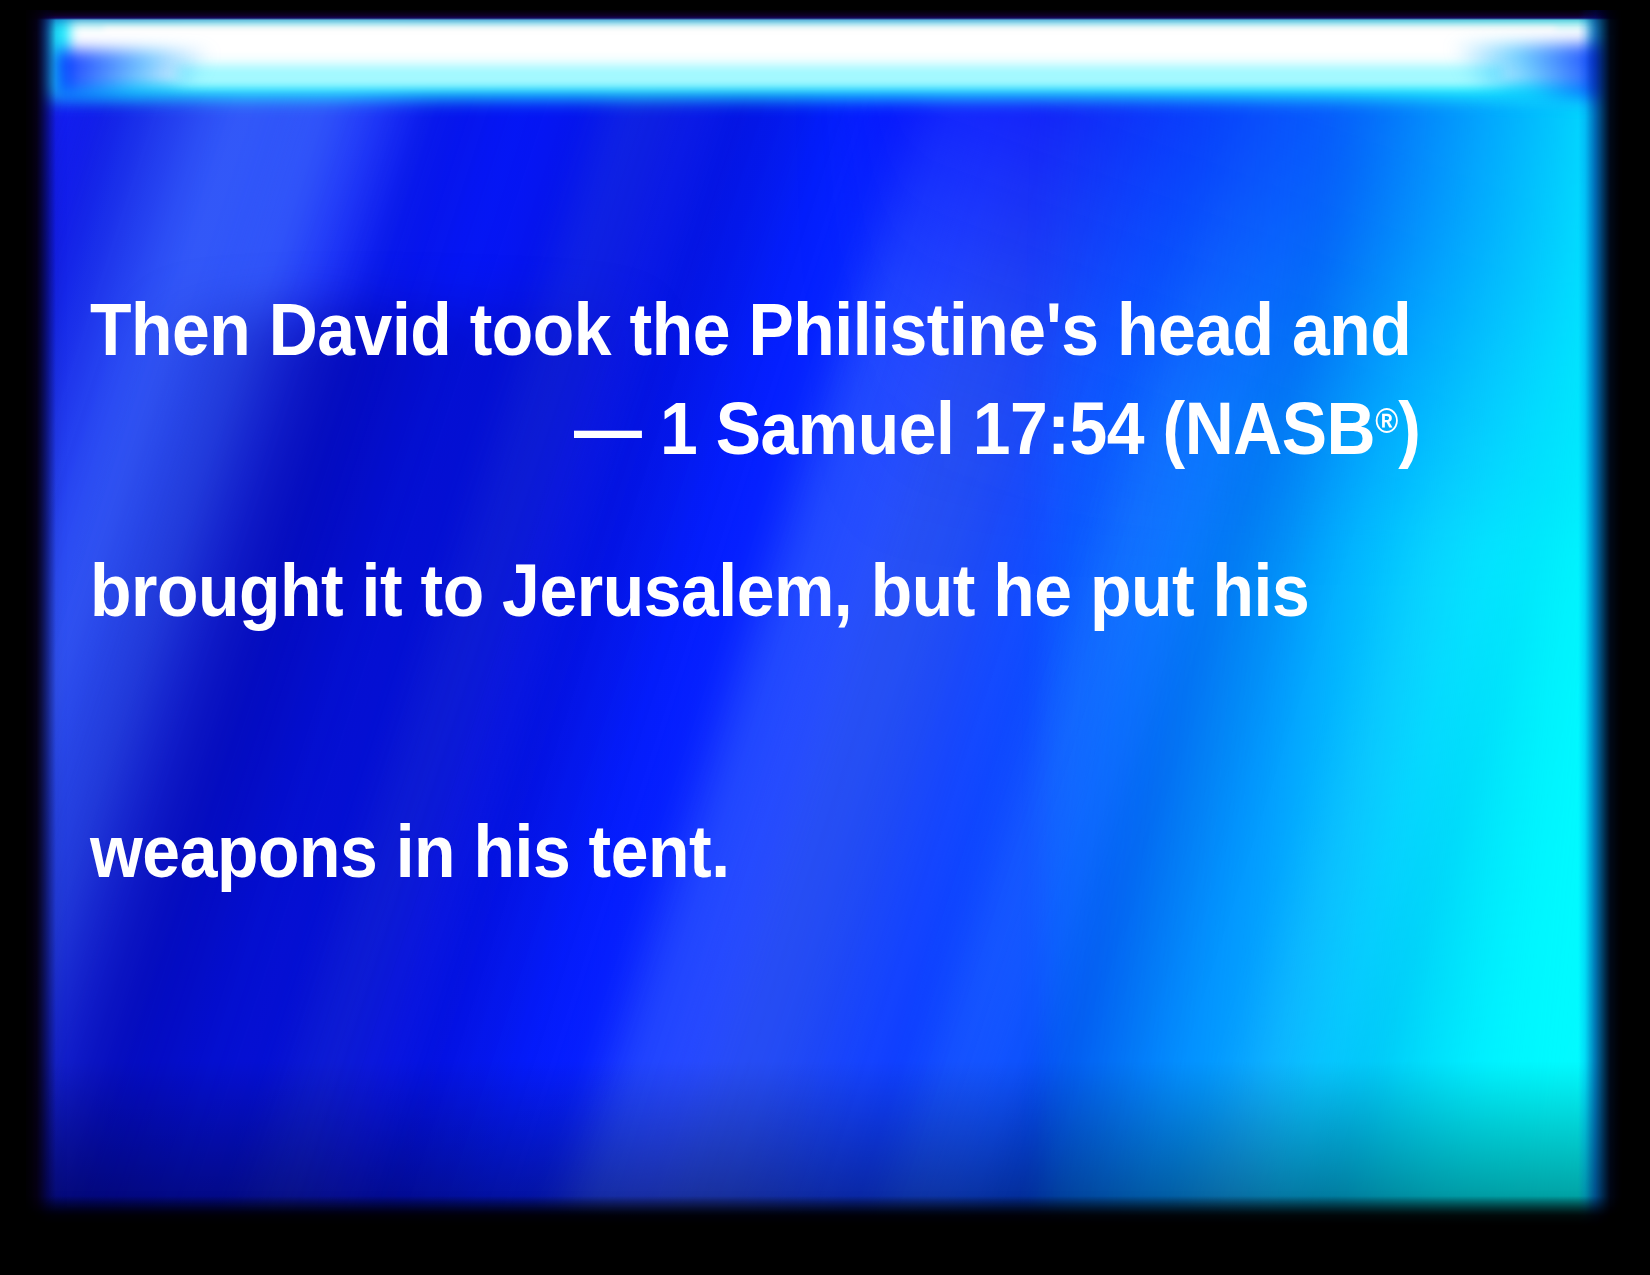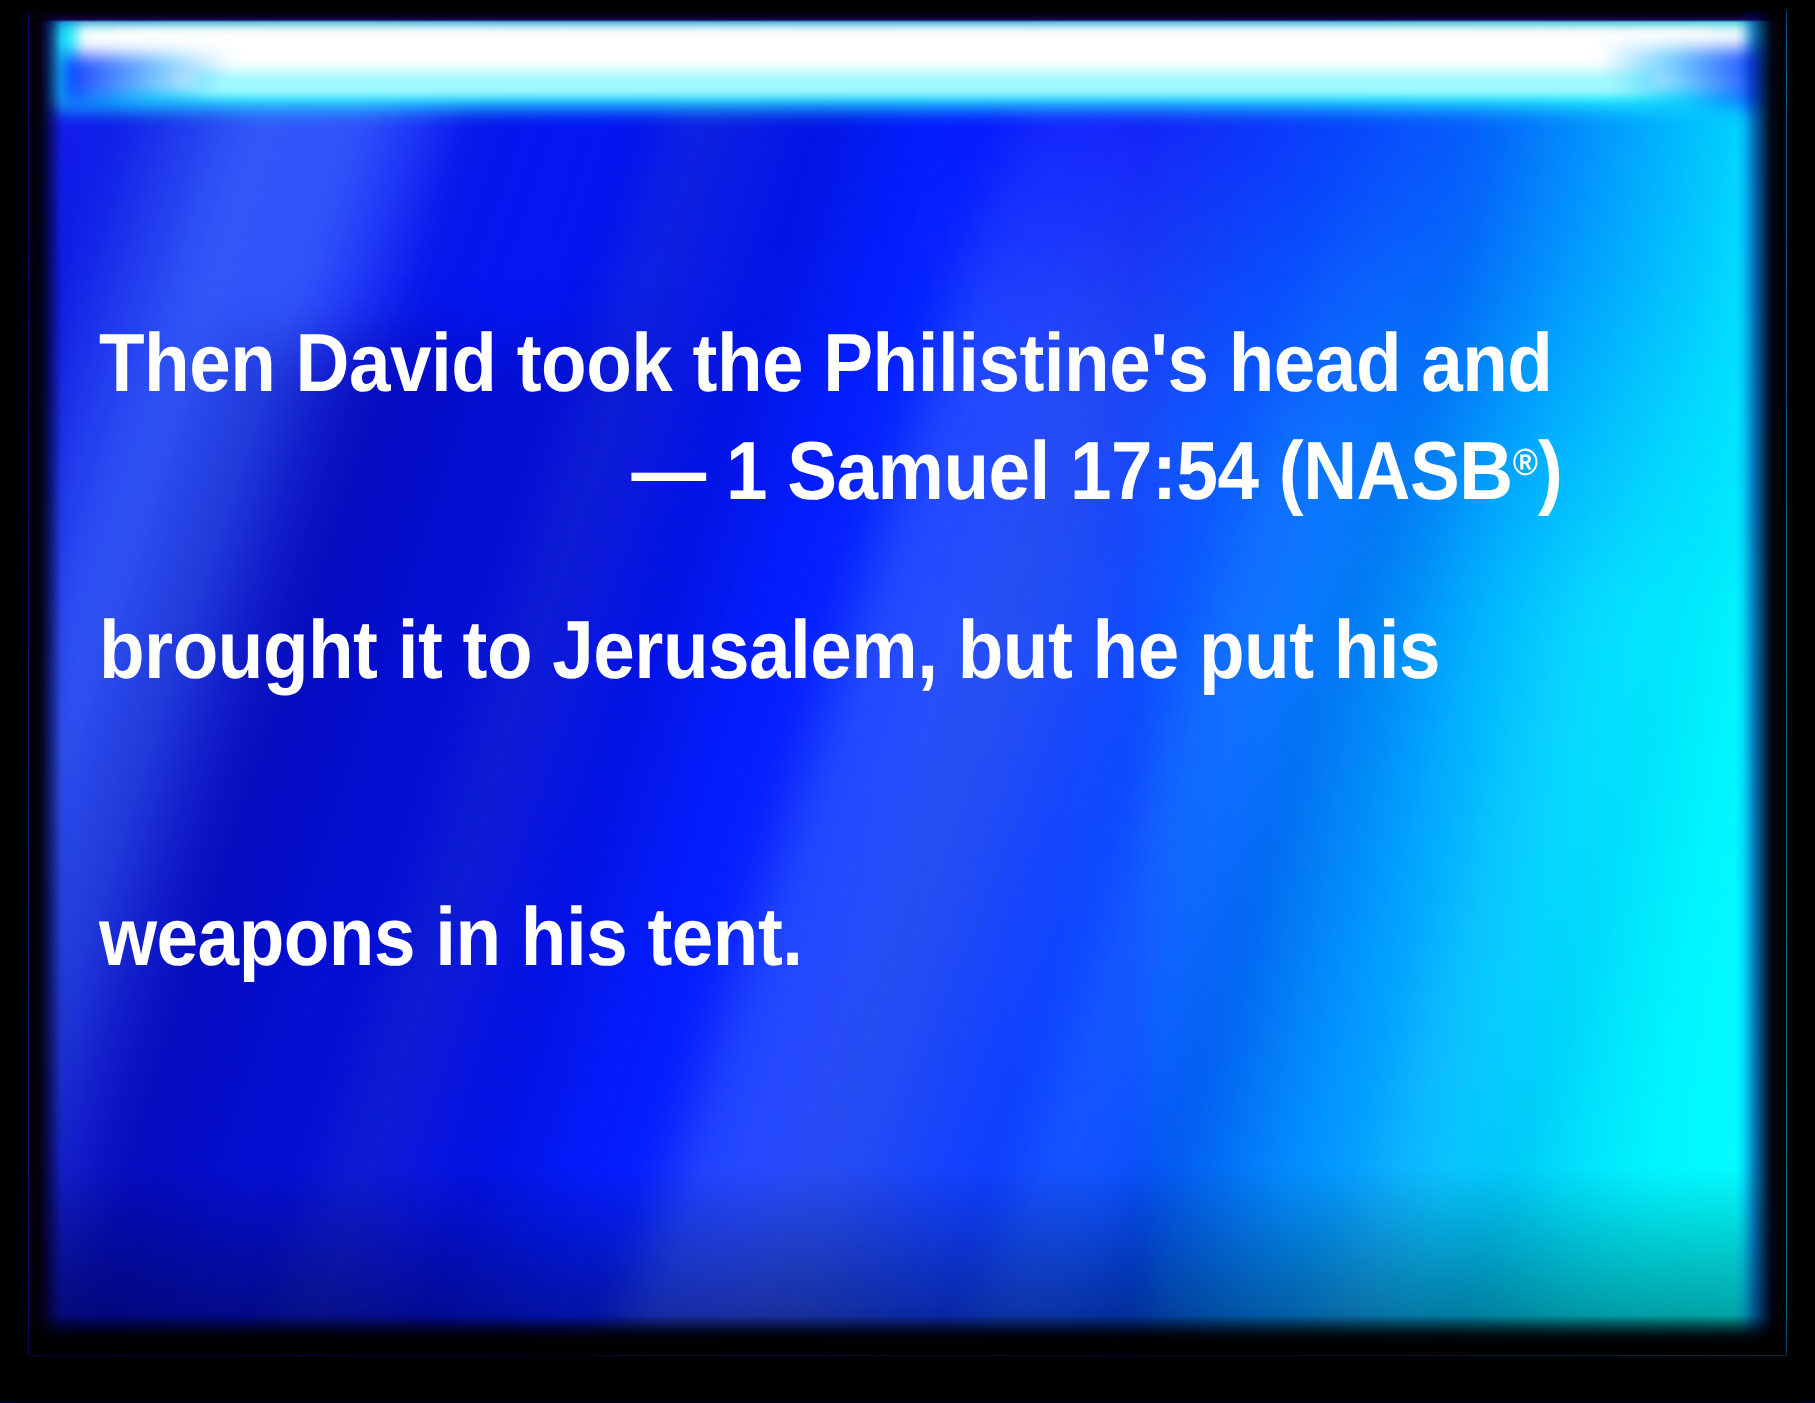--- a/index.html
+++ b/index.html
@@ -9,21 +9,20 @@
     background: #000;
   }
 
   .slide {
     position: relative;
     width: 1650px;
     height: 1275px;
     overflow: hidden;
     background: #000000;
     font-family: "Liberation Sans", "DejaVu Sans", sans-serif;
-    border-radius: 18px;
   }
 
   
   .frame-black {
     position: absolute;
     inset: 0;
     background: #000000;
   }
 
   

